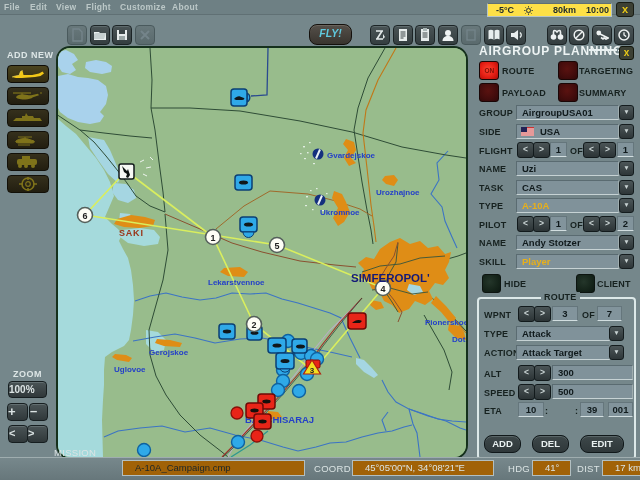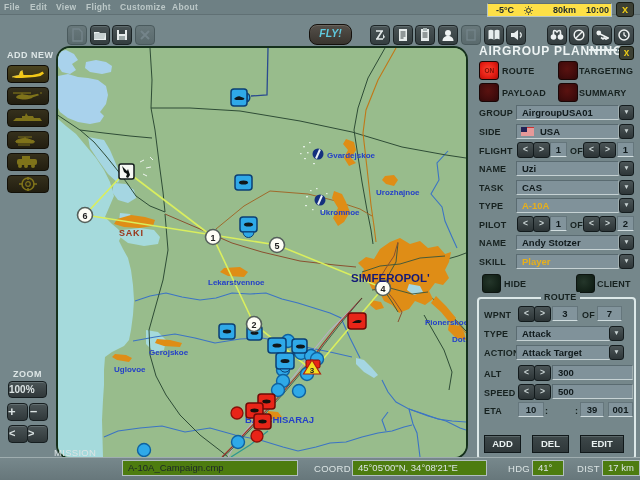--- a/index.html
+++ b/index.html
@@ -38,27 +38,27 @@
 .sp{position:absolute;width:15px;height:14px;background:linear-gradient(#4a5456,#2c3436);border:1px solid #121a1c;
  border-radius:3px;color:#ccd6d6;text-align:center;font-size:8.5px;line-height:13px;font-weight:bold}
 .vbox{position:absolute;height:13px;background:#82949c;border:1px solid #65767c;border-bottom-color:#d2dee0;
  font-size:9.5px;font-weight:bold;color:#101a1c;text-align:center;line-height:13px}
 .cbr{position:absolute;width:18px;height:17px;border-radius:3px;border:1px solid #1a0606;
  background:radial-gradient(circle at 45% 40%,#5a1210 0%,#420c0c 60%,#2e0808 100%)}
 .cbon{background:radial-gradient(circle at 45% 45%,#ff4530 0%,#e41e14 55%,#a80c06 100%)}
 .cbg{position:absolute;width:17px;height:17px;border-radius:3px;border:1px solid #0c1410;
  background:radial-gradient(circle at 40% 40%,#24362a 0%,#15241a 60%,#0c1812 100%)}
 .pbt{position:absolute;height:16px;background:linear-gradient(#48525486,#2c343680);background-color:#323c3e;
- border:1px solid #10181a;border-radius:0;color:#e8f0f0;font-size:9.5px;font-weight:bold;text-align:center;
+ border:1px solid #10181a;border-radius:8px;color:#e8f0f0;font-size:9.5px;font-weight:bold;text-align:center;
  box-shadow:inset 0 1px 0 #5a6668}
 
 #status{left:0;top:457px;width:640px;height:23px;background:linear-gradient(#77888c,#66767a);border-top:1px solid #9fadaf}
 .stl{position:absolute;font-size:9.5px;color:#dbe4e4;letter-spacing:.3px}
-.stf{position:absolute;top:460px;height:14px;border:1px solid #b2bfc1;background:#4d7c0f;font-size:9.5px;
- line-height:14px;padding-left:5px;white-space:nowrap}
+.stf{position:absolute;top:460px;height:14px;border:1px solid #b2bfc1;background:#a16207;font-size:9.5px;
+ line-height:14px;padding-left:12px;white-space:nowrap}
 </style></head>
 <body>
 <div class="ab" id="menu">
  <span style="left:4px">File</span>
     <span style="left:30px">Edit</span>
     <span style="left:56px">View</span>
  <span style="left:86px">Flight</span>
     <span style="left:120px">Customize</span>
     <span style="left:172px">About</span>
 </div>

